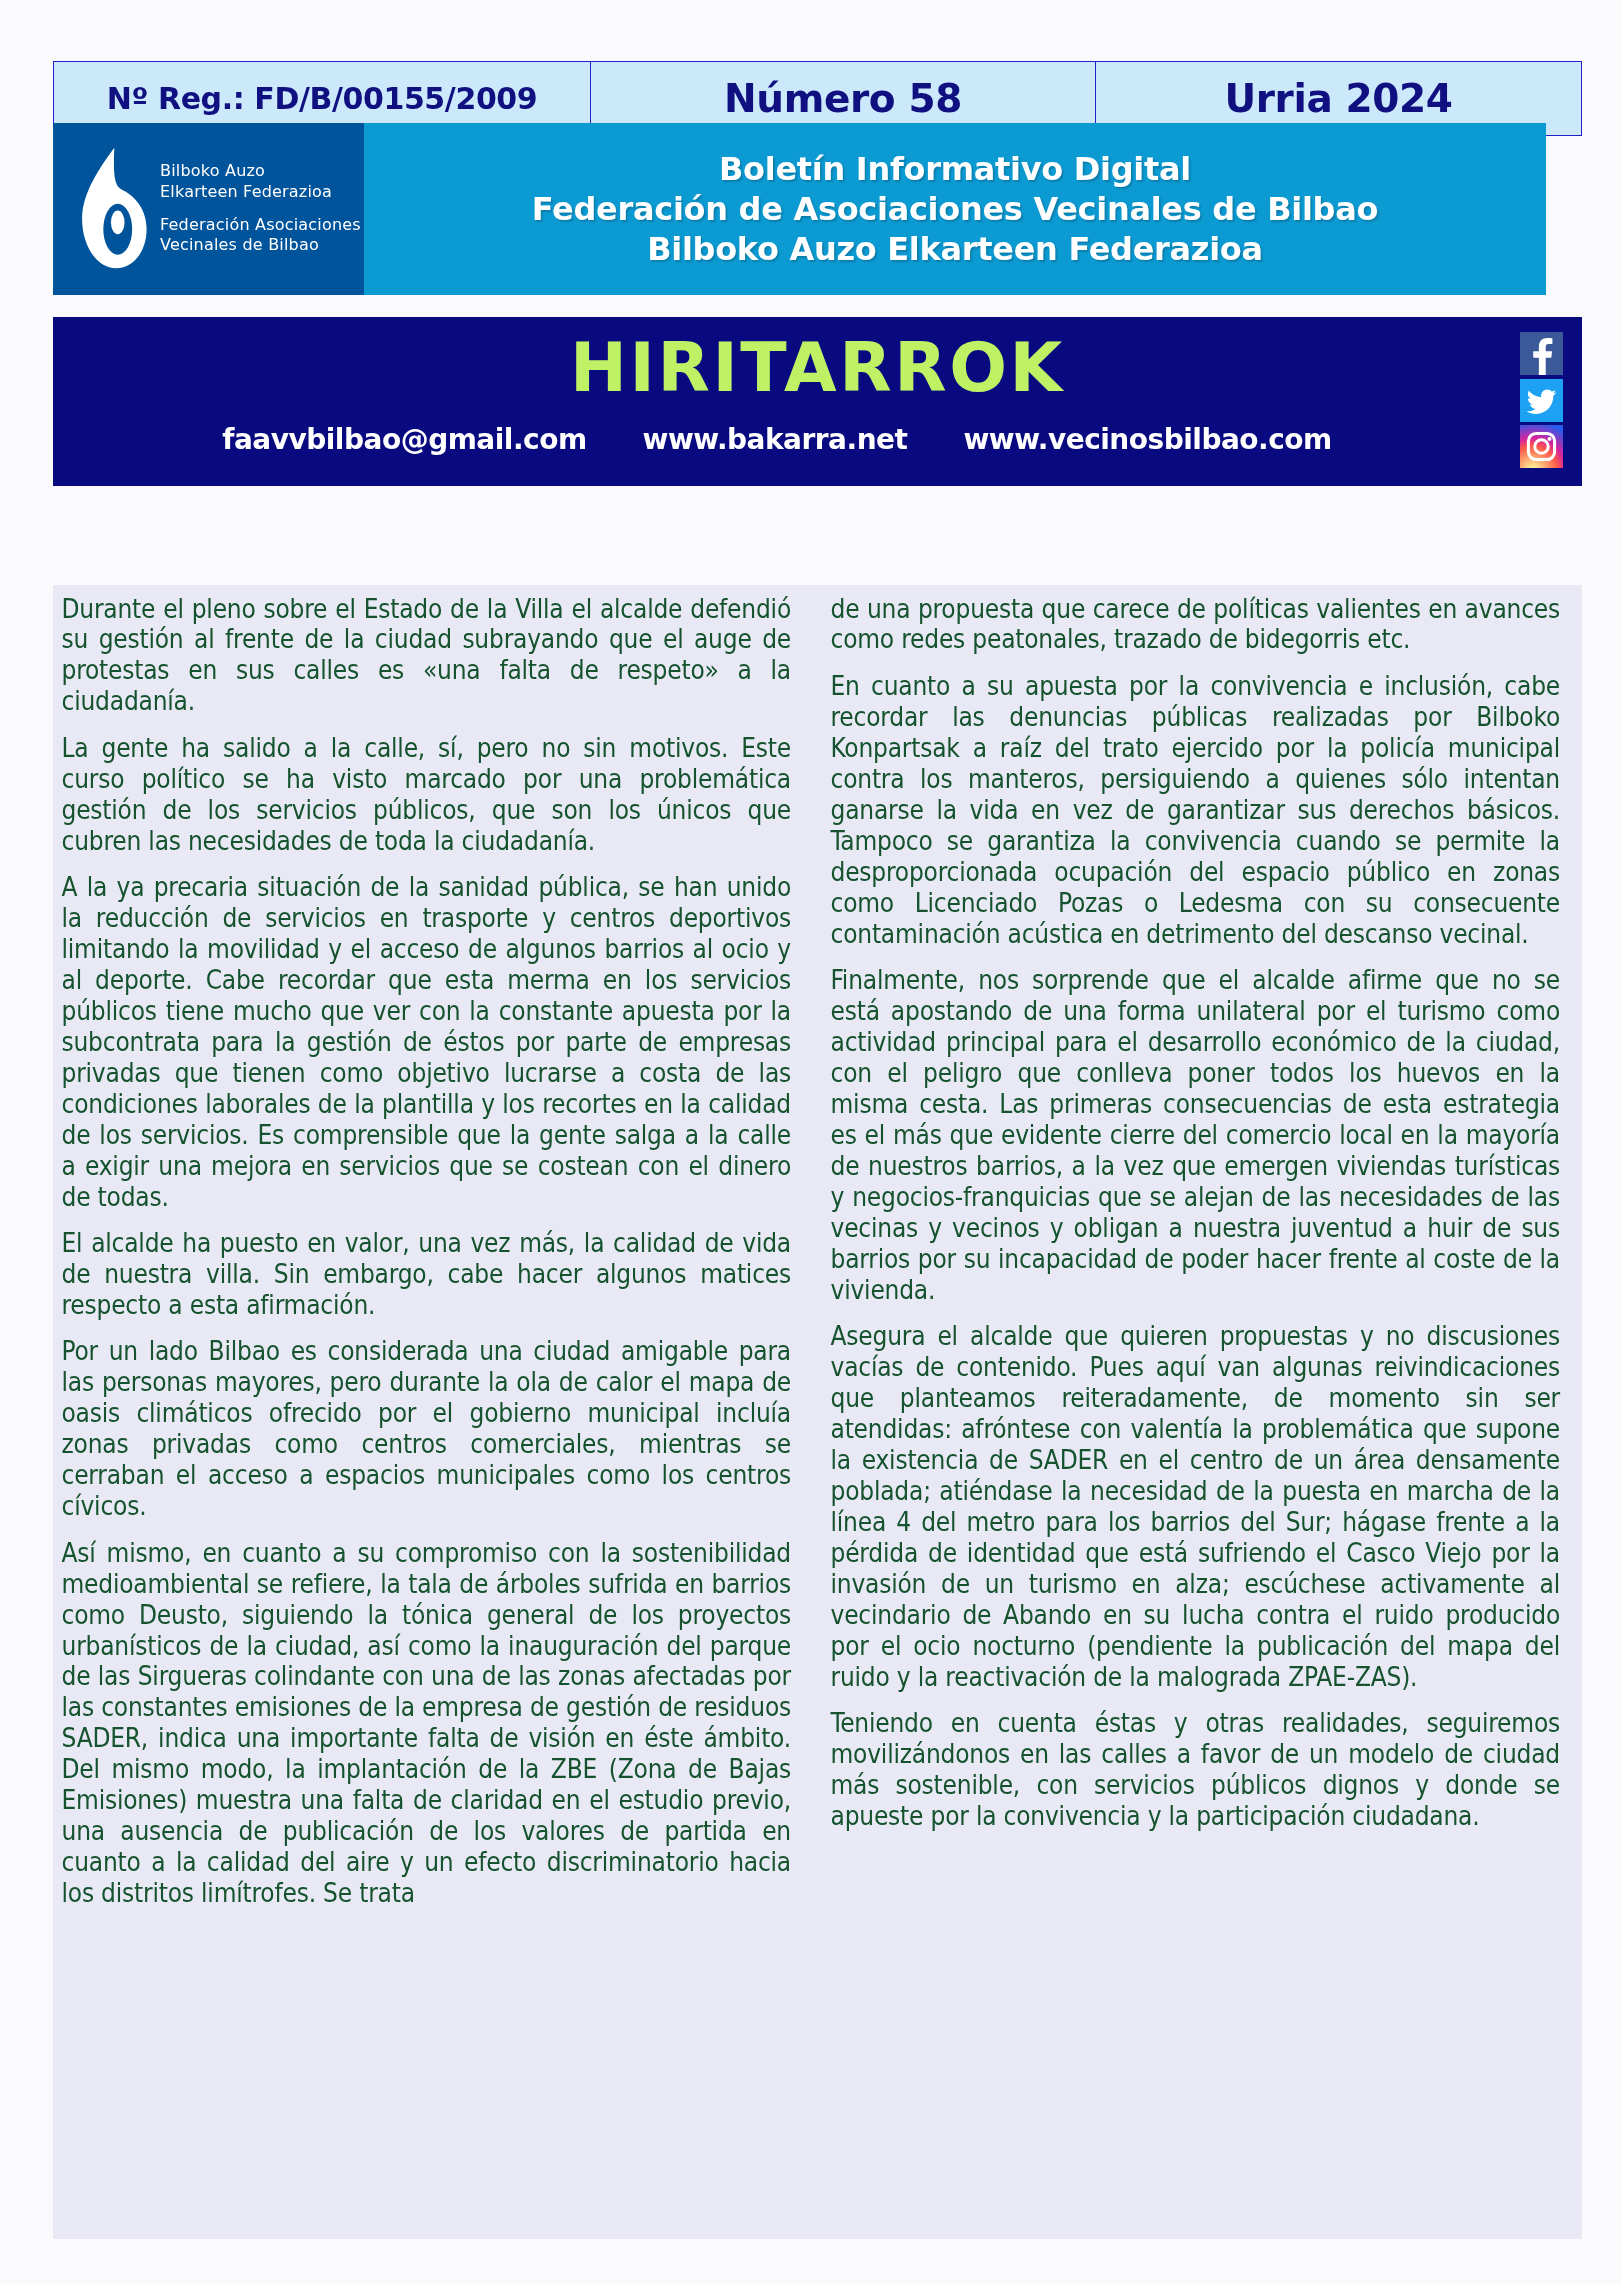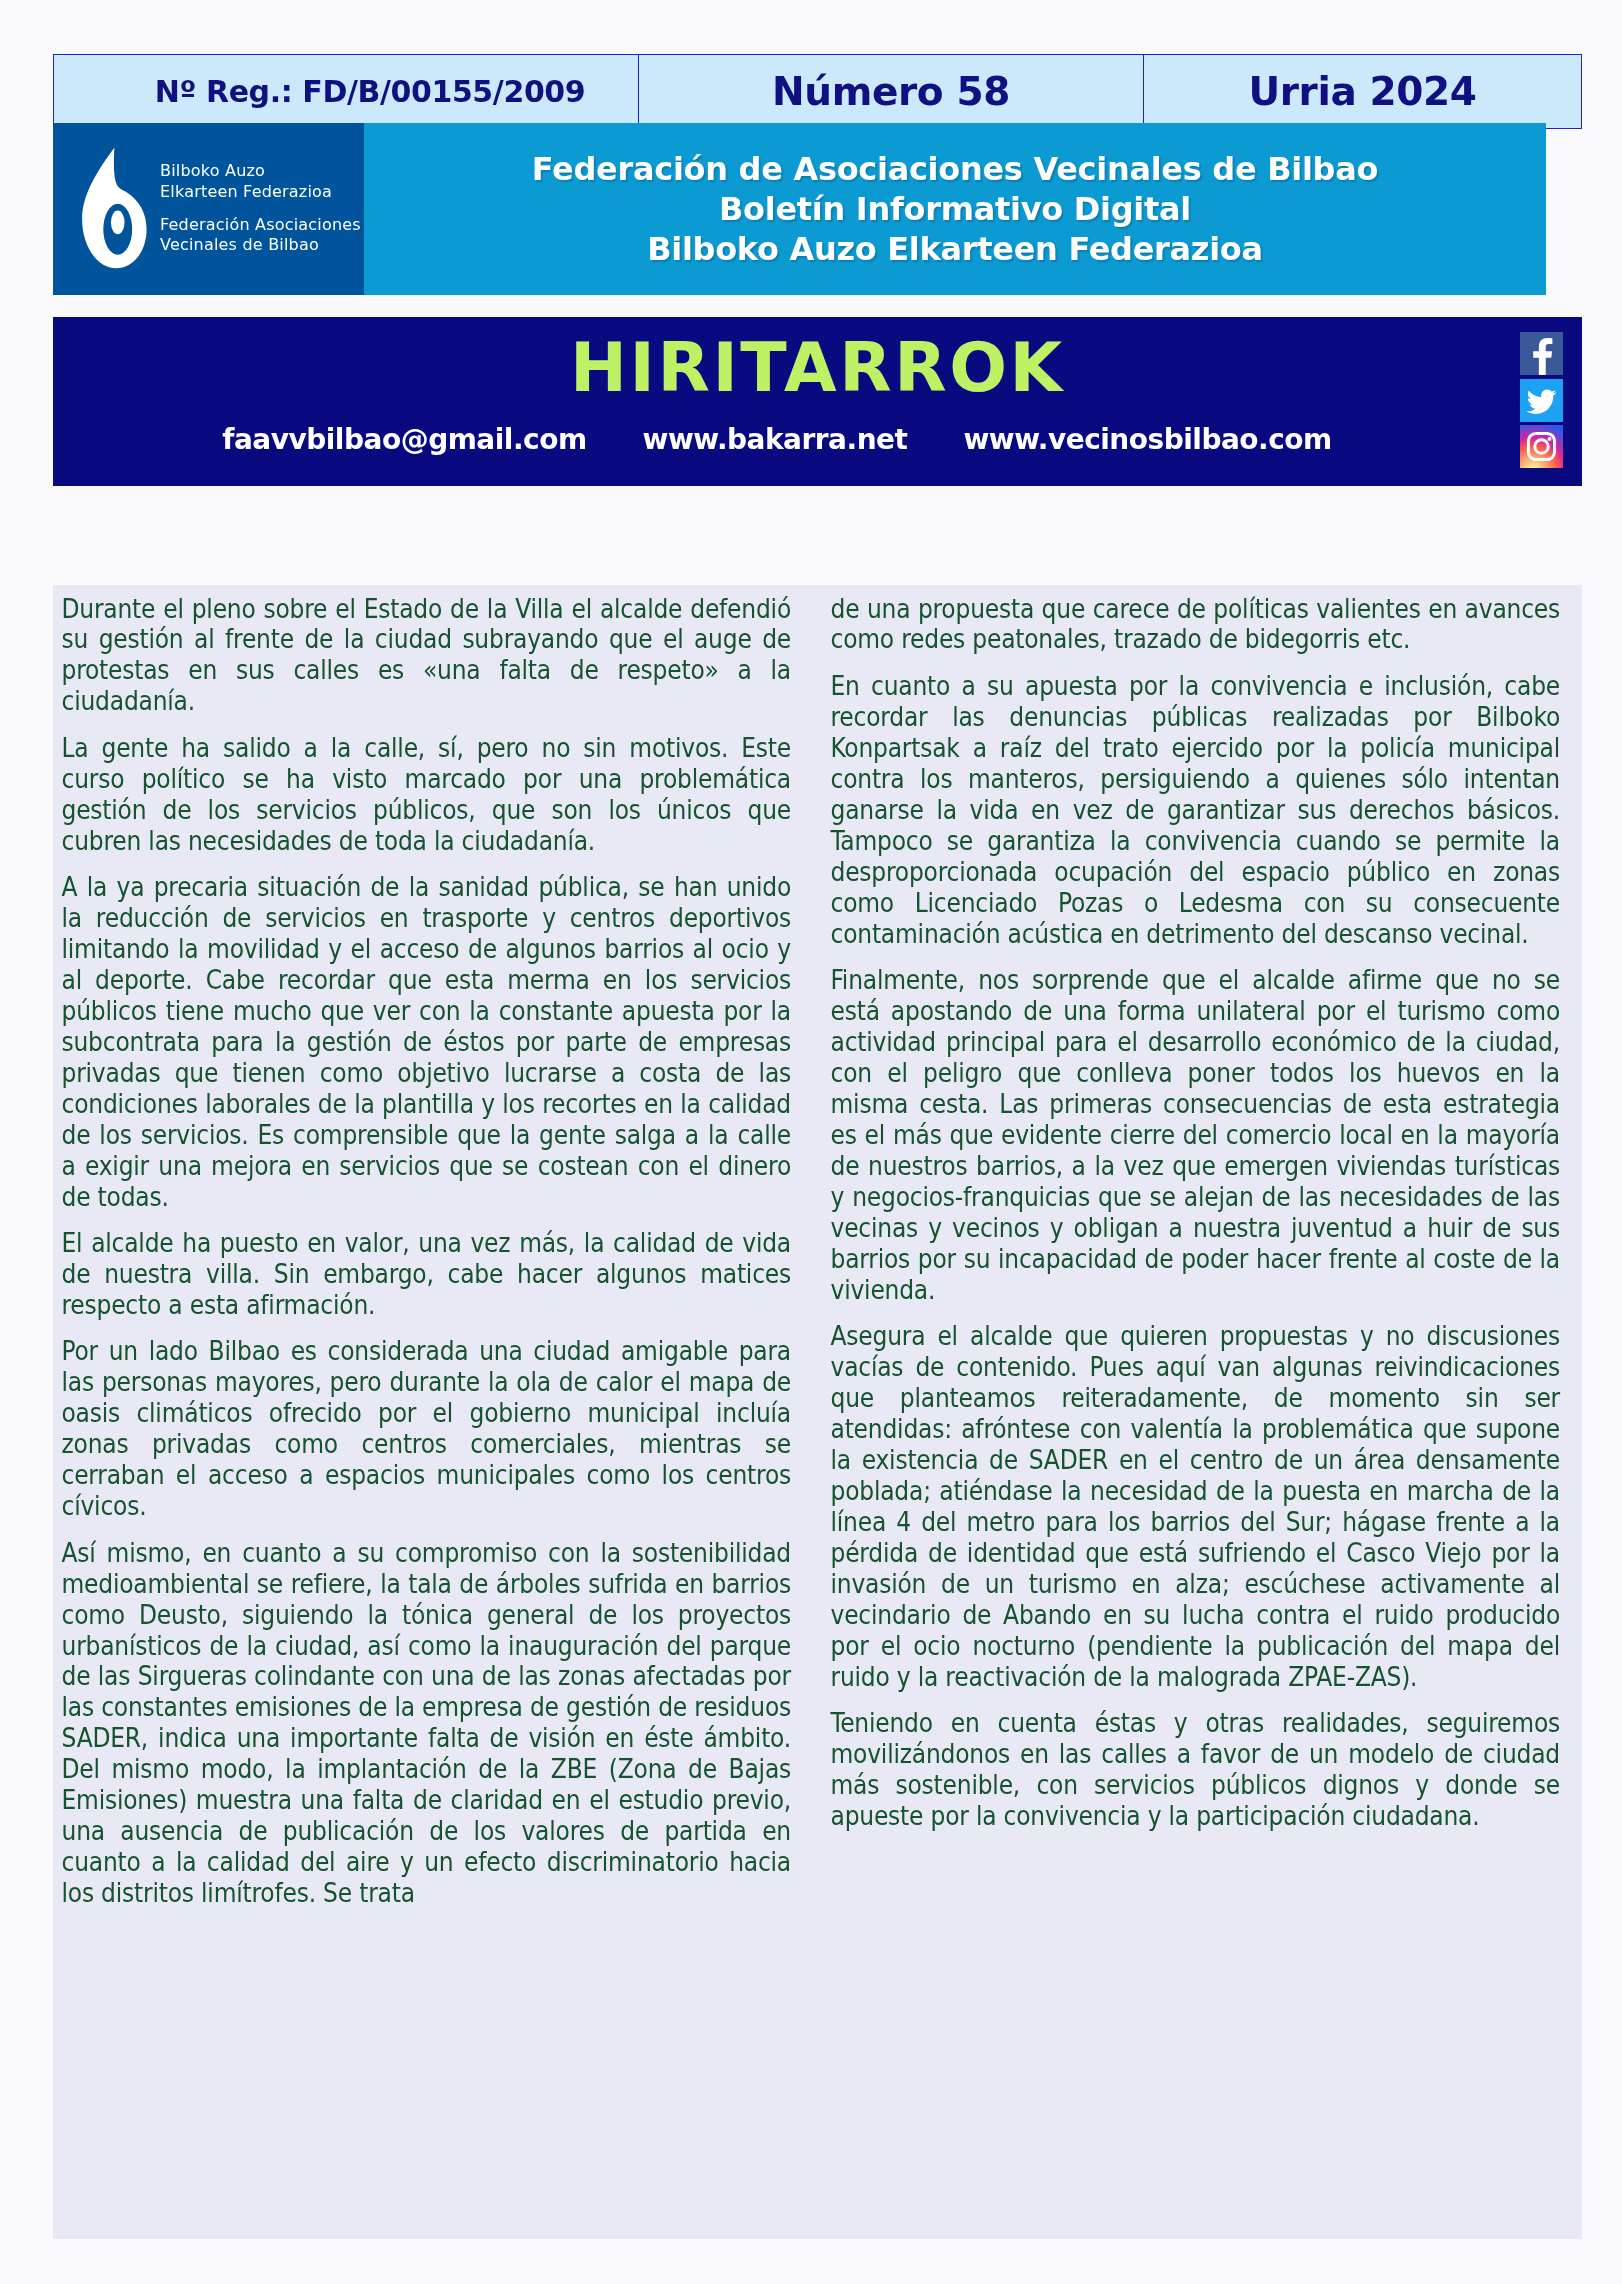--- a/index.html
+++ b/index.html
@@ -19,28 +19,27 @@
     width: 1622px;
     height: 2284px;
     background: #fafafc;
     box-sizing: border-box;
   }
 
   
   .reg-table {
     position: absolute;
     left: 53px;
-    top: 54px;
+    top: 61px;
     width: 1529px;
     height: 75px;
     display: flex;
     border: 1.7px solid #2222cc;
     box-sizing: border-box;
     background: #cbe9fb;
-    padding-left: 48px;
   }
   .reg-cell {
     display: flex;
     align-items: center;
     justify-content: center;
     color: #101080;
     box-sizing: border-box;
     font-weight: bold;
     letter-spacing: -0.4px;
   }
@@ -245,22 +244,22 @@
           <div>Elkarteen Federazioa</div>
         </div>
         <div class="grp">
           <div>Federación Asociaciones</div>
           <div>Vecinales de Bilbao</div>
         </div>
       </div>
     </div>
 
     <div class="cyan-banner">
+      <div>Boletín Informativo Digital</div>
       <div>Federación de Asociaciones Vecinales de Bilbao</div>
-      <div>Boletín Informativo Digital</div>
       <div>Bilboko Auzo Elkarteen Federazioa</div>
     </div>
   </div>
 
   <div class="navy-band">
     <div class="masthead-title">HIRITARROK</div>
     <div class="masthead-links">
       <span>faavvbilbao@gmail.com</span>
       <span>www.bakarra.net</span>
       <span>www.vecinosbilbao.com</span>

